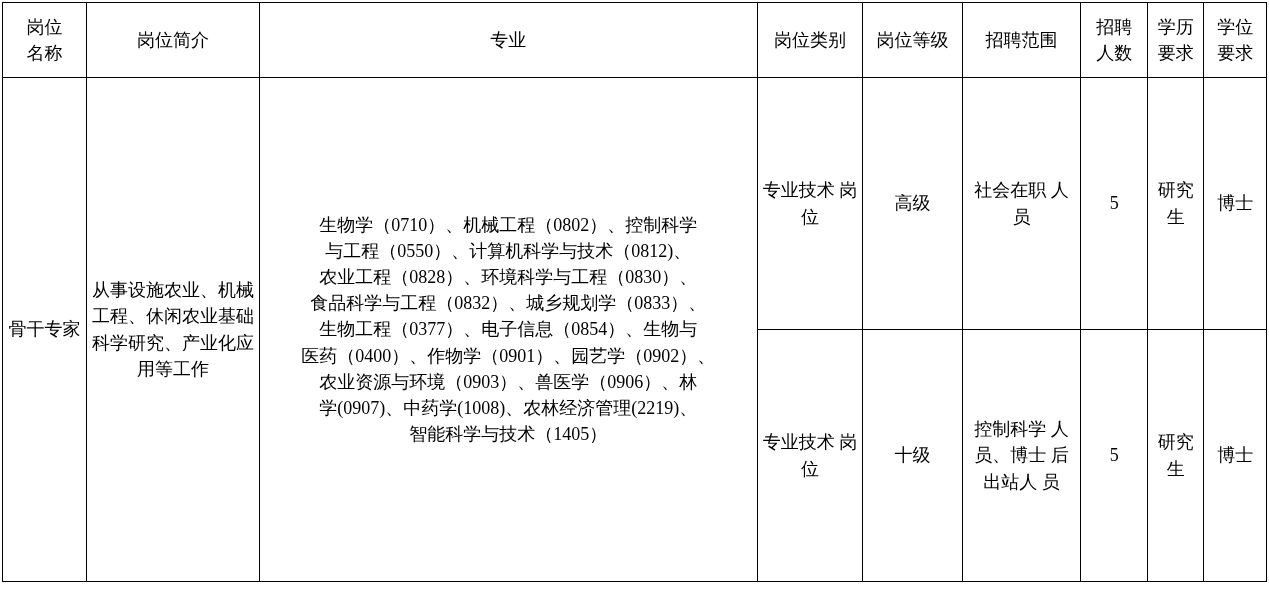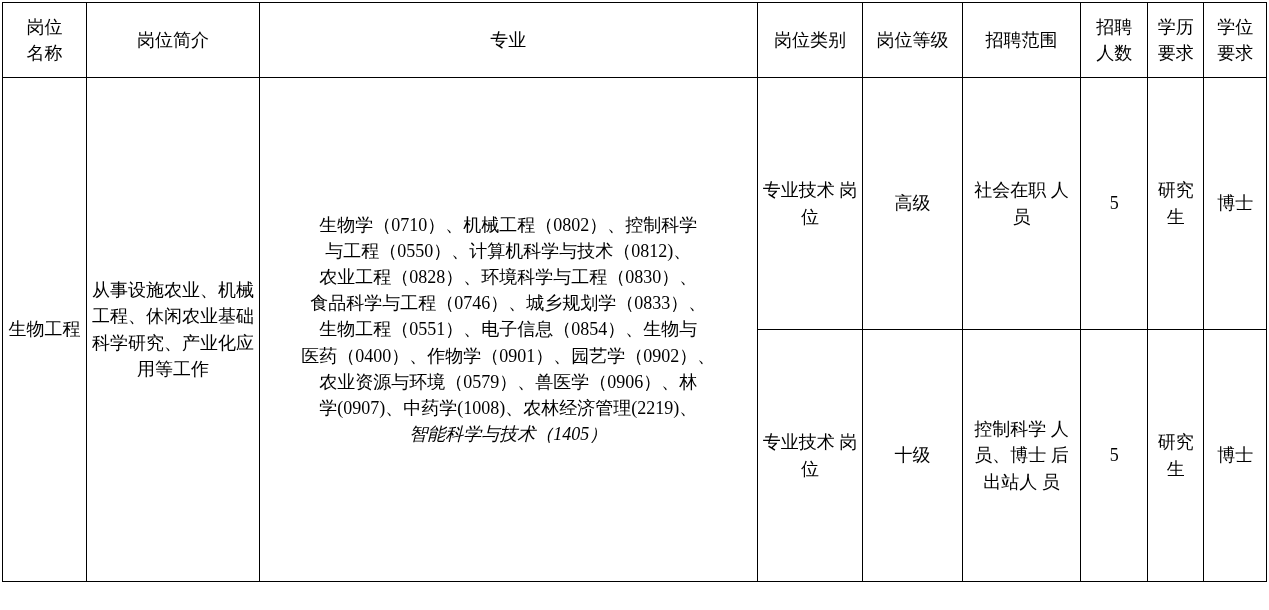--- a/index.html
+++ b/index.html
@@ -63,21 +63,20 @@
     font-size: 18px;
     line-height: 1.62;
     padding: 6px 10px;
   }
   .cell-major .maj-line {
     display: block;
     text-align: left;
   }
   .cell-major .maj-line.last {
     text-align: center;
-    font-style: italic;
   }
   .nowrap-narrow {
     font-size: 18px;
     line-height: 1.5;
   }
   .hdr .hdr-label {
     display: block;
   }
 </style>
 </head>
@@ -116,30 +115,30 @@
         <span class="hdr-label">学历</span>
         <span class="hdr-label">要求</span>
       </td>
       <td>
         <span class="hdr-label">学位</span>
         <span class="hdr-label">要求</span>
       </td>
     </tr>
 
     <tr>
-      <td class="cell-name" rowspan="2">生物工程</td>
+      <td class="cell-name" rowspan="2">骨干专家</td>
       <td class="cell-desc" rowspan="2">从事设施农业、机械工程、休闲农业基础科学研究、产业化应用等工作</td>
       <td class="cell-major" rowspan="2">
         <span class="maj-line">生物学（0710）、机械工程（0802）、控制科学</span>
         <span class="maj-line">与工程（0550）、计算机科学与技术（0812)、</span>
         <span class="maj-line">农业工程（0828）、环境科学与工程（0830）、</span>
-        <span class="maj-line">食品科学与工程（0746）、城乡规划学（0833）、</span>
-        <span class="maj-line">生物工程（0551）、电子信息（0854）、生物与</span>
+        <span class="maj-line">食品科学与工程（0832）、城乡规划学（0833）、</span>
+        <span class="maj-line">生物工程（0377）、电子信息（0854）、生物与</span>
         <span class="maj-line">医药（0400）、作物学（0901）、园艺学（0902）、</span>
-        <span class="maj-line">农业资源与环境（0579）、兽医学（0906）、林</span>
+        <span class="maj-line">农业资源与环境（0903）、兽医学（0906）、林</span>
         <span class="maj-line">学(0907)、中药学(1008)、农林经济管理(2219)、</span>
         <span class="maj-line last">智能科学与技术（1405）</span>
       </td>
       <td class="nowrap-narrow" style="height:245px">
         <span class="hdr-label">专业技术</span>
         <span class="hdr-label">岗位</span>
       </td>
       <td class="nowrap-narrow">高级</td>
       <td class="nowrap-narrow">
         <span class="hdr-label">社会在职</span>

